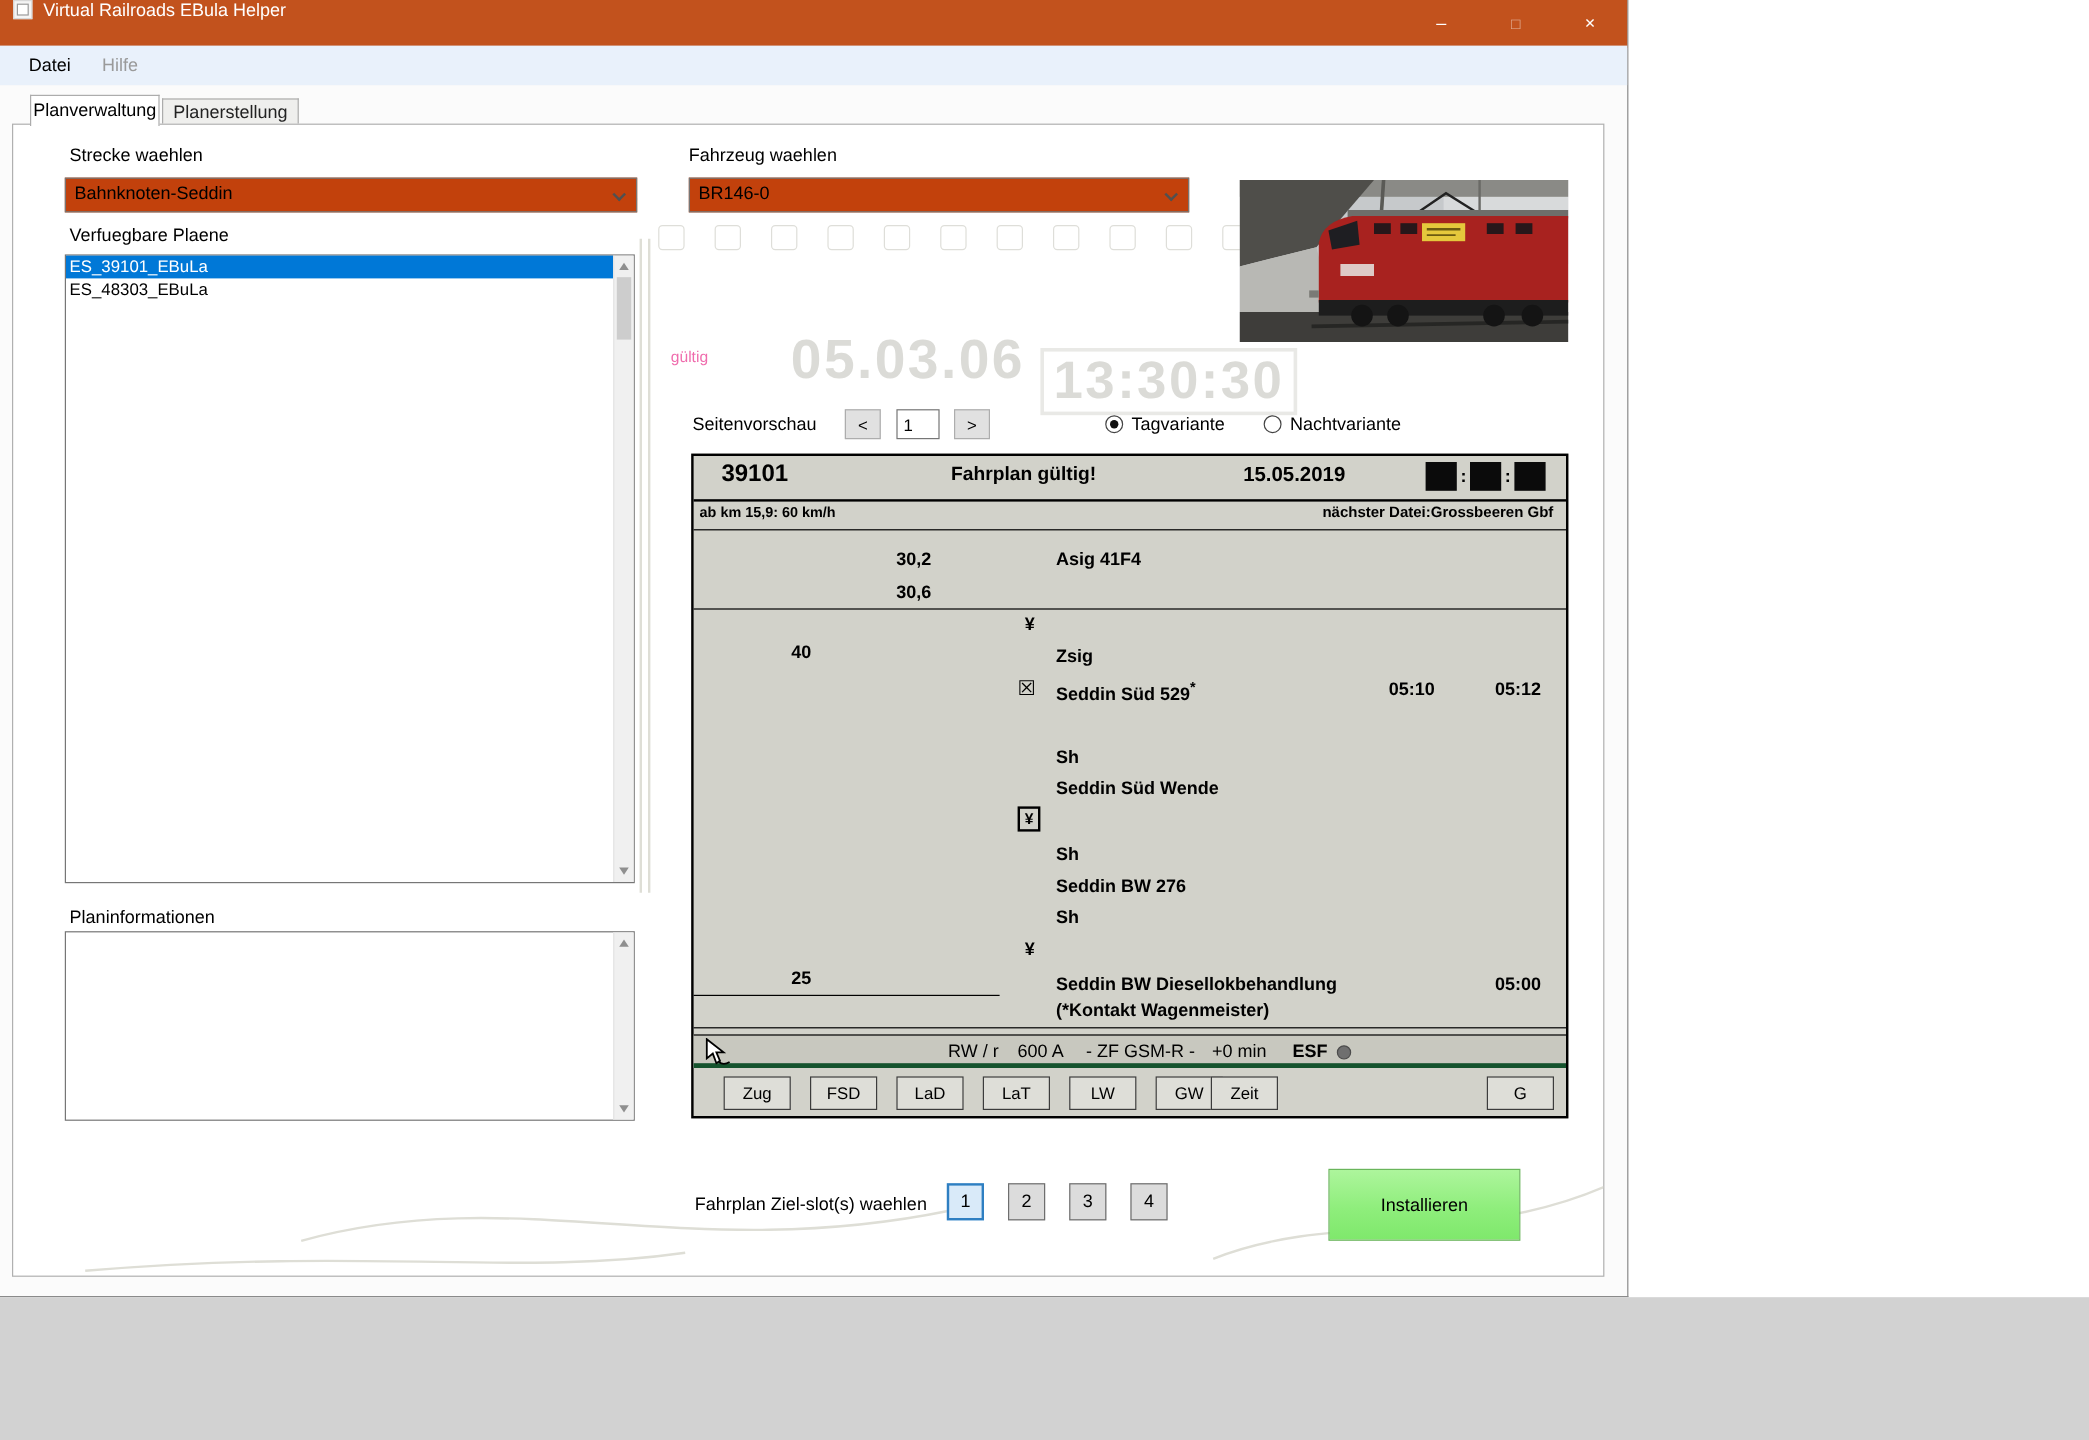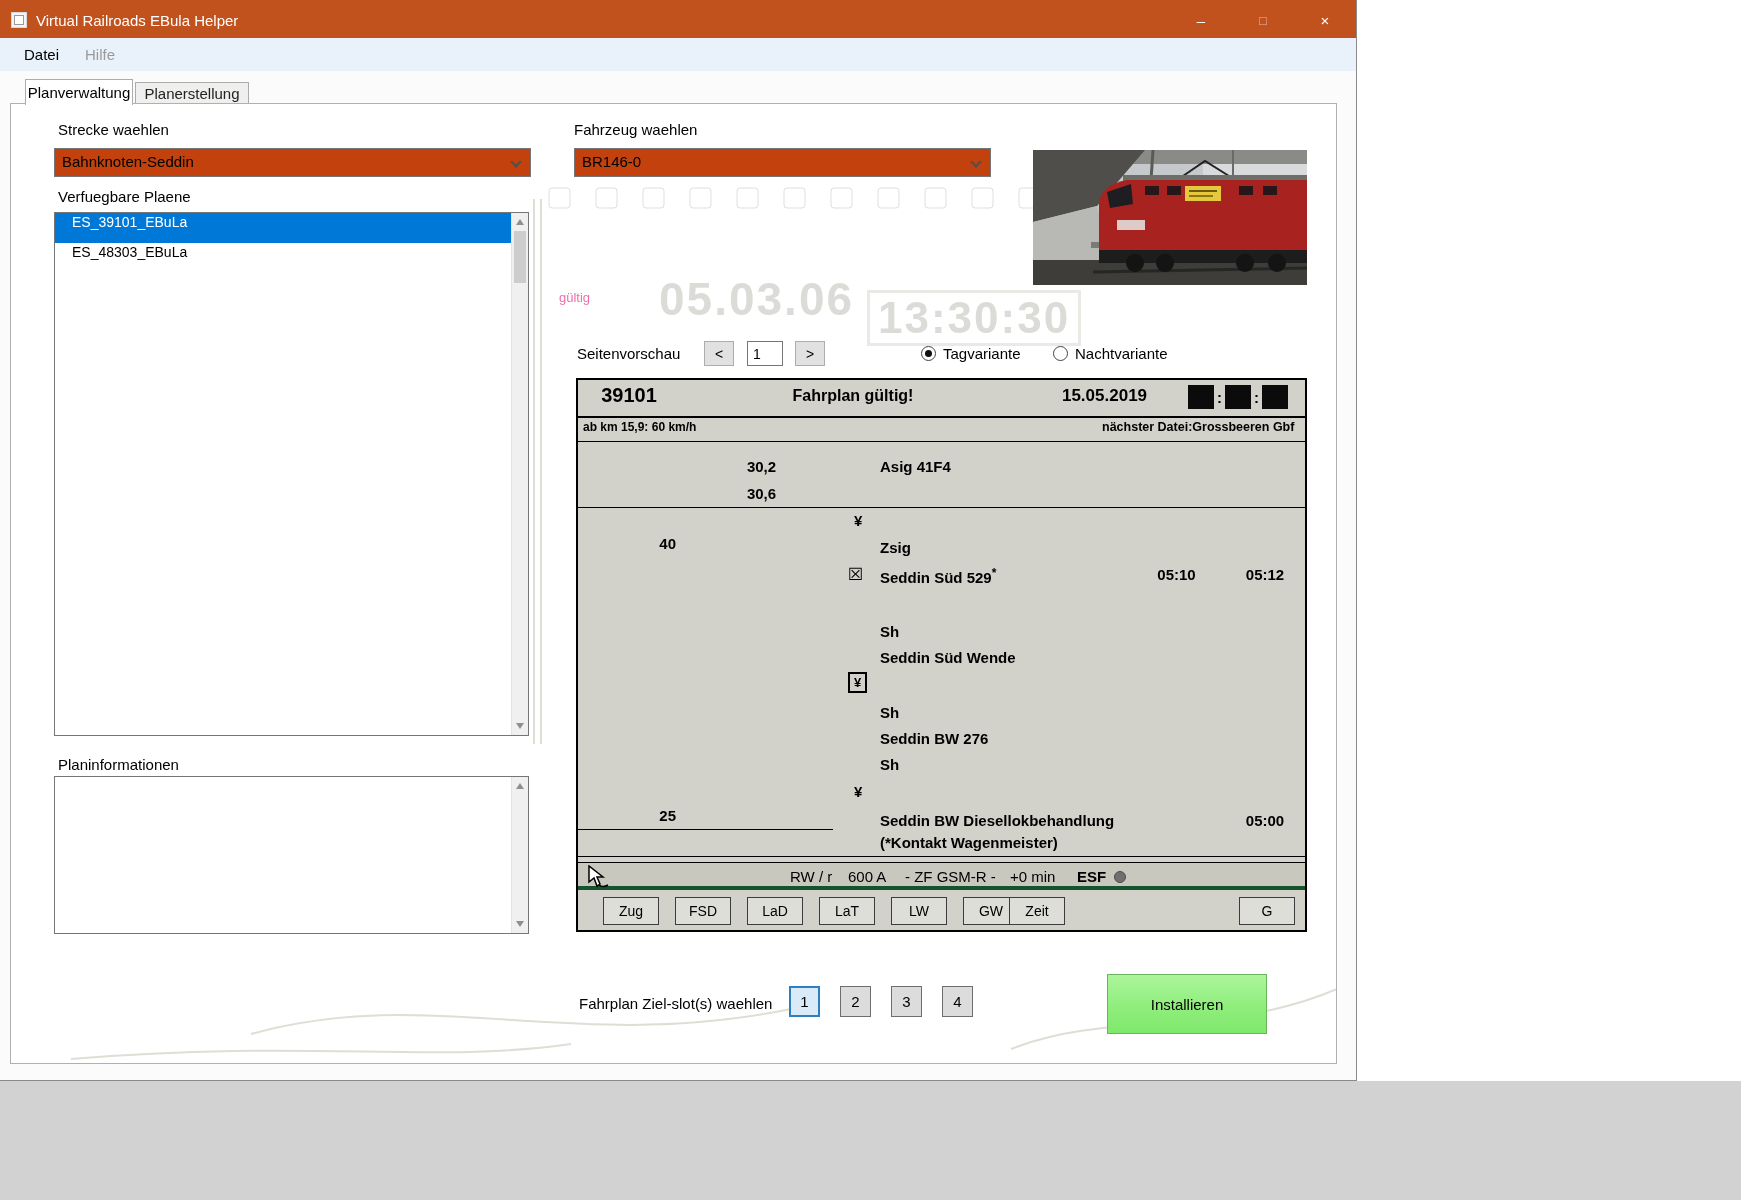--- a/index.html
+++ b/index.html
@@ -3,21 +3,21 @@
 <meta charset="utf-8">
 <style>
   *{box-sizing:border-box;margin:0;padding:0}
   body{margin:0;width:1741px;height:1200px;position:relative;overflow:hidden;
        font-family:"Liberation Sans","DejaVu Sans",sans-serif;background:#fff;color:#000}
 
   .window{position:absolute;left:0;top:0;width:1357px;height:1081px;background:#FBFBFB;
           border-right:1px solid #8a8a8a;border-bottom:1px solid #8a8a8a}
 
   .titlebar{position:absolute;left:0;top:0;width:100%;height:40px;background:#C2521D;
-            display:flex;align-items:center}
+            display:flex;align-items:flex-start}
   .appicon{width:16px;height:16px;margin:0 9px 0 11px;background:#f5f5f5;border:1px solid #d8d8d8;position:relative}
   .appicon::after{content:"";position:absolute;left:2px;top:2px;right:2px;bottom:2px;border:1px solid #9a9a9a;background:#fff}
   .title-text{color:#fff;font-size:15px;white-space:nowrap}
   .win-controls{margin-left:auto;display:flex;height:38px}
   .win-btn{width:62px;display:flex;align-items:center;justify-content:center;color:#fff;font-size:15px}
   .win-btn.max{color:rgba(255,255,255,.55);font-size:13px}
 
   .menubar{position:absolute;left:0;top:38px;width:100%;height:33px;background:#E9F1FB;
            display:flex;align-items:center;font-size:15px}
   .menu-item{padding:0 13px;height:100%;display:flex;align-items:center}
@@ -33,21 +33,21 @@
          border:1px solid #B0B0B0;overflow:hidden;z-index:1}
 
   .lbl{position:absolute;font-size:15px;white-space:nowrap}
 
   .combo{position:absolute;height:29px;background:#c2410c;border:1px solid #767676}
   .combo .ctext{position:absolute;left:7px;top:4px;font-size:15px;white-space:nowrap}
   .combo .chev{position:absolute;right:10px;top:9px;width:8px;height:8px;
                border-right:2px solid #505050;border-bottom:2px solid #505050;transform:rotate(45deg)}
 
   .listbox{position:absolute;background:#fff;border:1px solid #767676}
-  .list-item{height:30px;font-size:14px;line-height:19px;padding-left:17px;margin-right:17px;white-space:nowrap}
+  .list-item{height:19px;font-size:14px;line-height:19px;padding-left:3px;margin-right:17px;white-space:nowrap}
   .list-item.selected{background:#0078D7;color:#fff}
   .vscroll{position:absolute;right:0;top:0;bottom:0;width:17px;background:#F0F0F0;border-left:1px solid #E3E3E3}
   .vthumb{position:absolute;left:2px;right:2px;top:18px;height:52px;background:#CDCDCD}
   .tri-up{position:absolute;top:6px;left:4px;width:0;height:0;border-left:4px solid transparent;
           border-right:4px solid transparent;border-bottom:6px solid #8f8f8f}
   .tri-down{position:absolute;bottom:6px;left:4px;width:0;height:0;border-left:4px solid transparent;
             border-right:4px solid transparent;border-top:6px solid #8f8f8f}
   .textarea{position:absolute;background:#fff;border:1px solid #767676}
 
   .btn{position:absolute;background:#E1E1E1;border:1px solid #ADADAD;display:flex;align-items:center;
@@ -212,21 +212,21 @@
 
     <span class="radio sel" style="left:910px;top:242px"></span>
     <div class="lbl" style="left:932px;top:241px">Tagvariante</div>
     <span class="radio" style="left:1042px;top:242px"></span>
     <div class="lbl" style="left:1064px;top:241px">Nachtvariante</div>
 
     <div class="ebula">
 
       <div class="ebt ctr" style="left:0;top:4px;width:102px;font-size:20px">39101</div>
       <div class="ebt ctr" style="left:102px;top:7px;width:346px;font-size:16px">Fahrplan gültig!</div>
-      <div class="ebt ctr" style="left:448px;top:6px;width:157px;font-size:17px">15.05.2019</div>
+      <div class="ebt ctr" style="left:422px;top:6px;width:157px;font-size:17px">15.05.2019</div>
       <div class="clock">
         <span class="blk"></span>
         <span class="cln">:</span>
         <span class="blk"></span>
         <span class="cln">:</span>
         <span class="blk"></span>
       </div>
 
       <div class="ebt" style="left:5px;top:40px;font-size:12px">ab km 15,9: 60 km/h</div>
       <div class="ebt" style="left:524px;top:40px;font-size:12.5px">nächster Datei:Grossbeeren Gbf</div>

